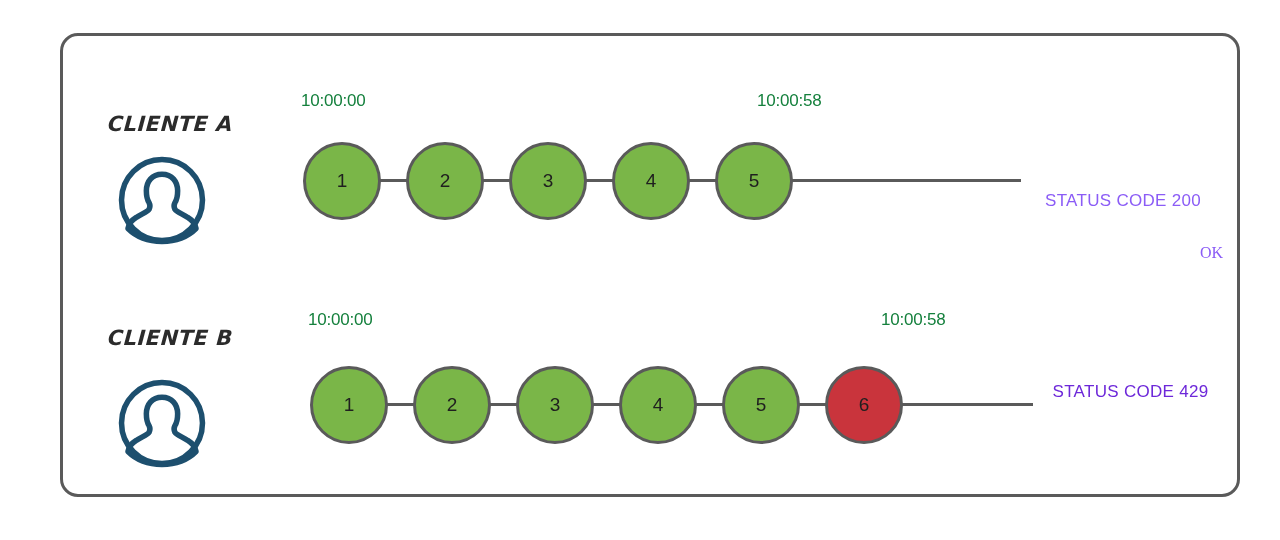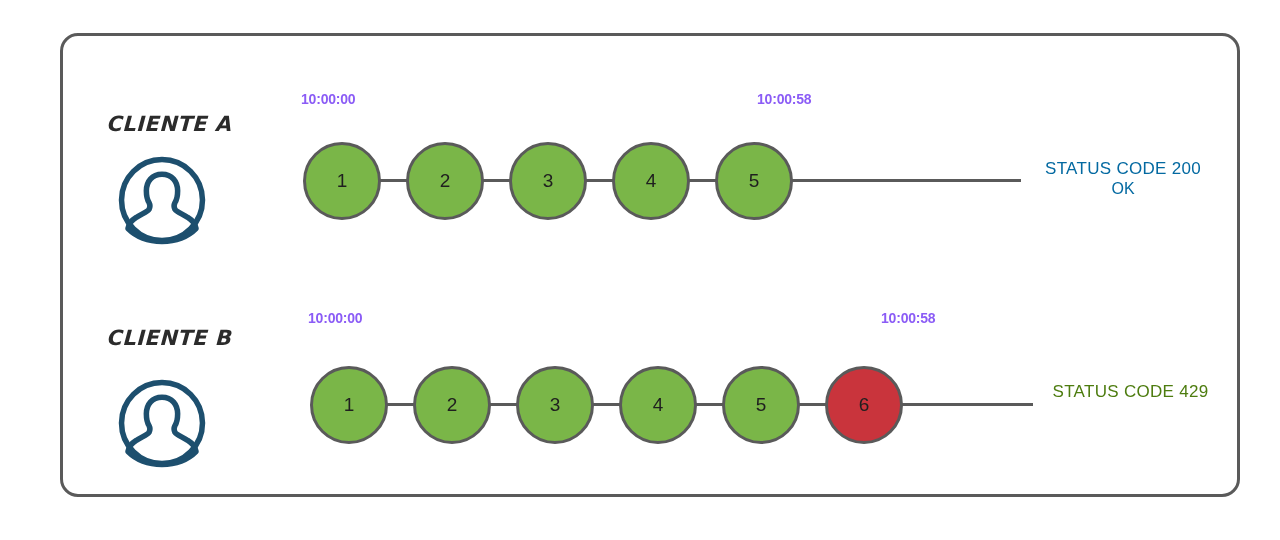--- a/index.html
+++ b/index.html
@@ -56,23 +56,23 @@
     position: absolute;
     width: 92px;
     height: 92px;
   }
   .avatar svg { display: block; width: 92px; height: 92px; }
 
   
   .timestamp {
     position: absolute;
     font-family: "Liberation Sans", sans-serif;
-    font-size: 14px;
-    font-weight: bold;
-    color: #8b5cf6;
+    font-size: 17px;
+    font-weight: normal;
+    color: #15803d;
     white-space: nowrap;
     letter-spacing: -0.2px;
   }
 
   
   .chain {
     position: absolute;
     height: 0;
   }
   .node {
@@ -106,25 +106,26 @@
     text-align: center;
     white-space: nowrap;
     line-height: 1.25;
   }
   .status .line1 {
     font-family: "Liberation Sans", sans-serif;
     font-size: 17px;
     letter-spacing: 0.3px;
   }
   .status .line2 {
-    font-family: Liberation Sans, sans-serif;
+    font-family: Liberation Serif, serif;
     font-size: 16px;
-  }
-  .status.ok  .line1, .status.ok  .line2 { color: #0369a1; }
-  .status.err .line1, .status.err .line2 { color: #4d7c0f; }
+    text-align: right;
+  }
+  .status.ok  .line1, .status.ok  .line2 { color: #8b5cf6; margin-top: 32px; }
+  .status.err .line1, .status.err .line2 { color: #6d28d9; }
 </style>
 </head>
 <body>
 
 <div class="frame">
 
   <div class="row">
 
     <div class="client-label" style="left:45px; top:76px;">CLIENTE A</div>
 

